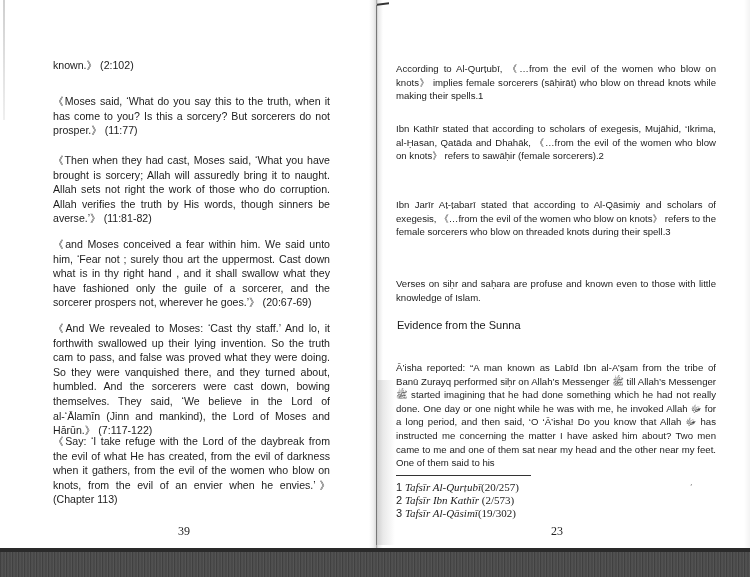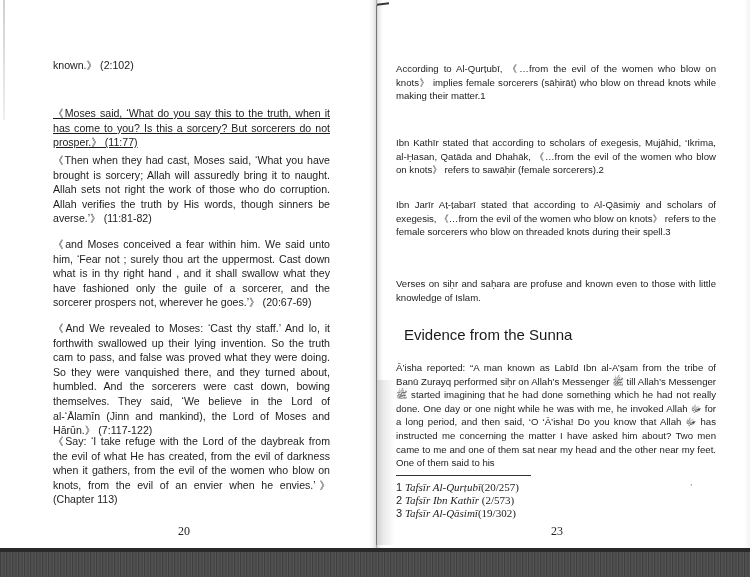--- a/index.html
+++ b/index.html
@@ -44,22 +44,22 @@
       position: absolute; left: 744px; top: 0; width: 6px; height: 548px;
       background: linear-gradient(to right, #ffffff, #f3f3f3);
     }
     .para {
       position: absolute; margin: 0; font-size: 10.6px; line-height: 14.6px;
       text-align: justify; color: #1c1c1c;
     }
     .left .para { left: 53px; width: 277px; }
     .right .para { left: 396px; width: 320px; font-size: 9.6px; line-height: 13.6px; }
     .heading {
-      position: absolute; left: 396px; top: 318px; margin: 8px;
-      font-size: 15px; font-weight: normal; color: #1a1a1a;
+      position: absolute; left: 396px; top: 318px; margin: 1px;
+      font-size: 11px; font-weight: normal; color: #1a1a1a;
     }
     .page-number {
       position: absolute; top: 524px; font-family: "Liberation Serif", serif;
       font-size: 12px; color: #222;
     }
     .footnote-rule {
       position: absolute; left: 396px; top: 475px; width: 135px; height: 1px; background: #333;
     }
     .footnotes {
       position: absolute; left: 396px; top: 481px; margin: 0; padding: 0; list-style: none;
@@ -79,31 +79,31 @@
   <div class="page page-right"></div>
   <div class="left-edge"></div>
   <div class="right-edge"></div>
   <div class="gutter"></div>
   <div class="gutter-shadow"></div>
   <div class="gutter-line"></div>
   <div class="top-mark"></div>
 
   <div class="left">
     <p class="para" style="top:58px;">known.》 (2:102)</p>
-    <p class="para" style="top:106px;text-decoration:underline;">《Moses said, ‘What do you say this to the truth, when it has come to you?  Is this a sorcery?  But sorcerers do not prosper.》 (11:77)</p>
+    <p class="para" style="top:94px;">《Moses said, ‘What do you say this to the truth, when it has come to you?  Is this a sorcery?  But sorcerers do not prosper.》 (11:77)</p>
     <p class="para" style="top:153px;">《Then when they had cast, Moses said, ‘What you have brought is sorcery; Allah will assuredly bring it to naught.  Allah sets not right the work of those who do corruption.  Allah verifies the truth by His words, though sinners be averse.’》 (11:81-82)</p>
     <p class="para" style="top:237px;">《and Moses conceived a fear within him.  We said unto him, ‘Fear not ; surely thou art the uppermost.  Cast down what is in thy right hand , and it shall swallow what they have fashioned only the guile of a sorcerer, and the sorcerer prospers not, wherever he goes.’》 (20:67-69)</p>
     <p class="para" style="top:321px;">《And We revealed to Moses: ‘Cast thy staff.’  And lo, it forthwith swallowed up their lying invention.  So the truth cam to pass, and false was proved what they were doing.  So they were vanquished there, and they turned about, humbled.  And the sorcerers were cast down, bowing themselves.  They said, ‘We believe in the Lord of al-‘Ālamīn (Jinn and mankind), the Lord of Moses and Hārūn.》 (7:117-122)</p>
     <p class="para" style="top:434px;">《Say: ‘I take refuge with the Lord of the daybreak from the evil of what He has created, from the evil of darkness when it gathers, from the evil of the women who blow on knots, from the evil of an envier when he envies.’》 (Chapter 113)</p>
-    <div class="page-number" style="left:178px;">20</div>
+    <div class="page-number" style="left:178px;">39</div>
   </div>
 
   <div class="right">
-    <p class="para" style="top:62px;">According to Al-Qurṭubī, 《…from the evil of the women who blow on knots》 implies female sorcerers (sāḥirāt) who blow on thread knots while making their matter.1</p>
-    <p class="para" style="top:136px;">Ibn Kathīr stated that according to scholars of exegesis, Mujāhid, ‘Ikrima, al-Ḥasan, Qatāda and Dhahāk, 《…from the evil of the women who blow on knots》 refers to sawāḥir (female sorcerers).2</p>
+    <p class="para" style="top:62px;">According to Al-Qurṭubī, 《…from the evil of the women who blow on knots》 implies female sorcerers (sāḥirāt) who blow on thread knots while making their spells.1</p>
+    <p class="para" style="top:122px;">Ibn Kathīr stated that according to scholars of exegesis, Mujāhid, ‘Ikrima, al-Ḥasan, Qatāda and Dhahāk, 《…from the evil of the women who blow on knots》 refers to sawāḥir (female sorcerers).2</p>
     <p class="para" style="top:198px;">Ibn Jarīr Aṭ-ṭabarī stated that according to Al-Qāsimiy and scholars of exegesis, 《…from the evil of the women who blow on knots》 refers to the female sorcerers who blow on threaded knots during their spell.3</p>
     <p class="para" style="top:277px;">Verses on siḥr and saḥara are profuse and known even to those with little knowledge of Islam.</p>
     <h2 class="heading">Evidence from the Sunna</h2>
     <p class="para" style="top:361px;">Ā’isha reported: “A man known as Labīd Ibn al-A’ṣam from the tribe of Banū Zurayq performed siḥr on Allah’s Messenger ﷺ till Allah’s Messenger ﷺ started imagining that he had done something which he had not really done. One day or one night while he was with me, he invoked Allah ﷻ for a long period, and then said, ‘O ‘Ā’isha! Do you know that Allah ﷻ has instructed me concerning the matter I have asked him about?  Two men came to me and one of them sat near my head and the other near my feet. One of them said to his</p>
     <div class="footnote-rule"></div>
     <ul class="footnotes">
       <li>
         <span class="num">1</span>
         <span class="title">Tafsīr Al-Qurṭubī</span><span>(20/257)</span>
       </li>

